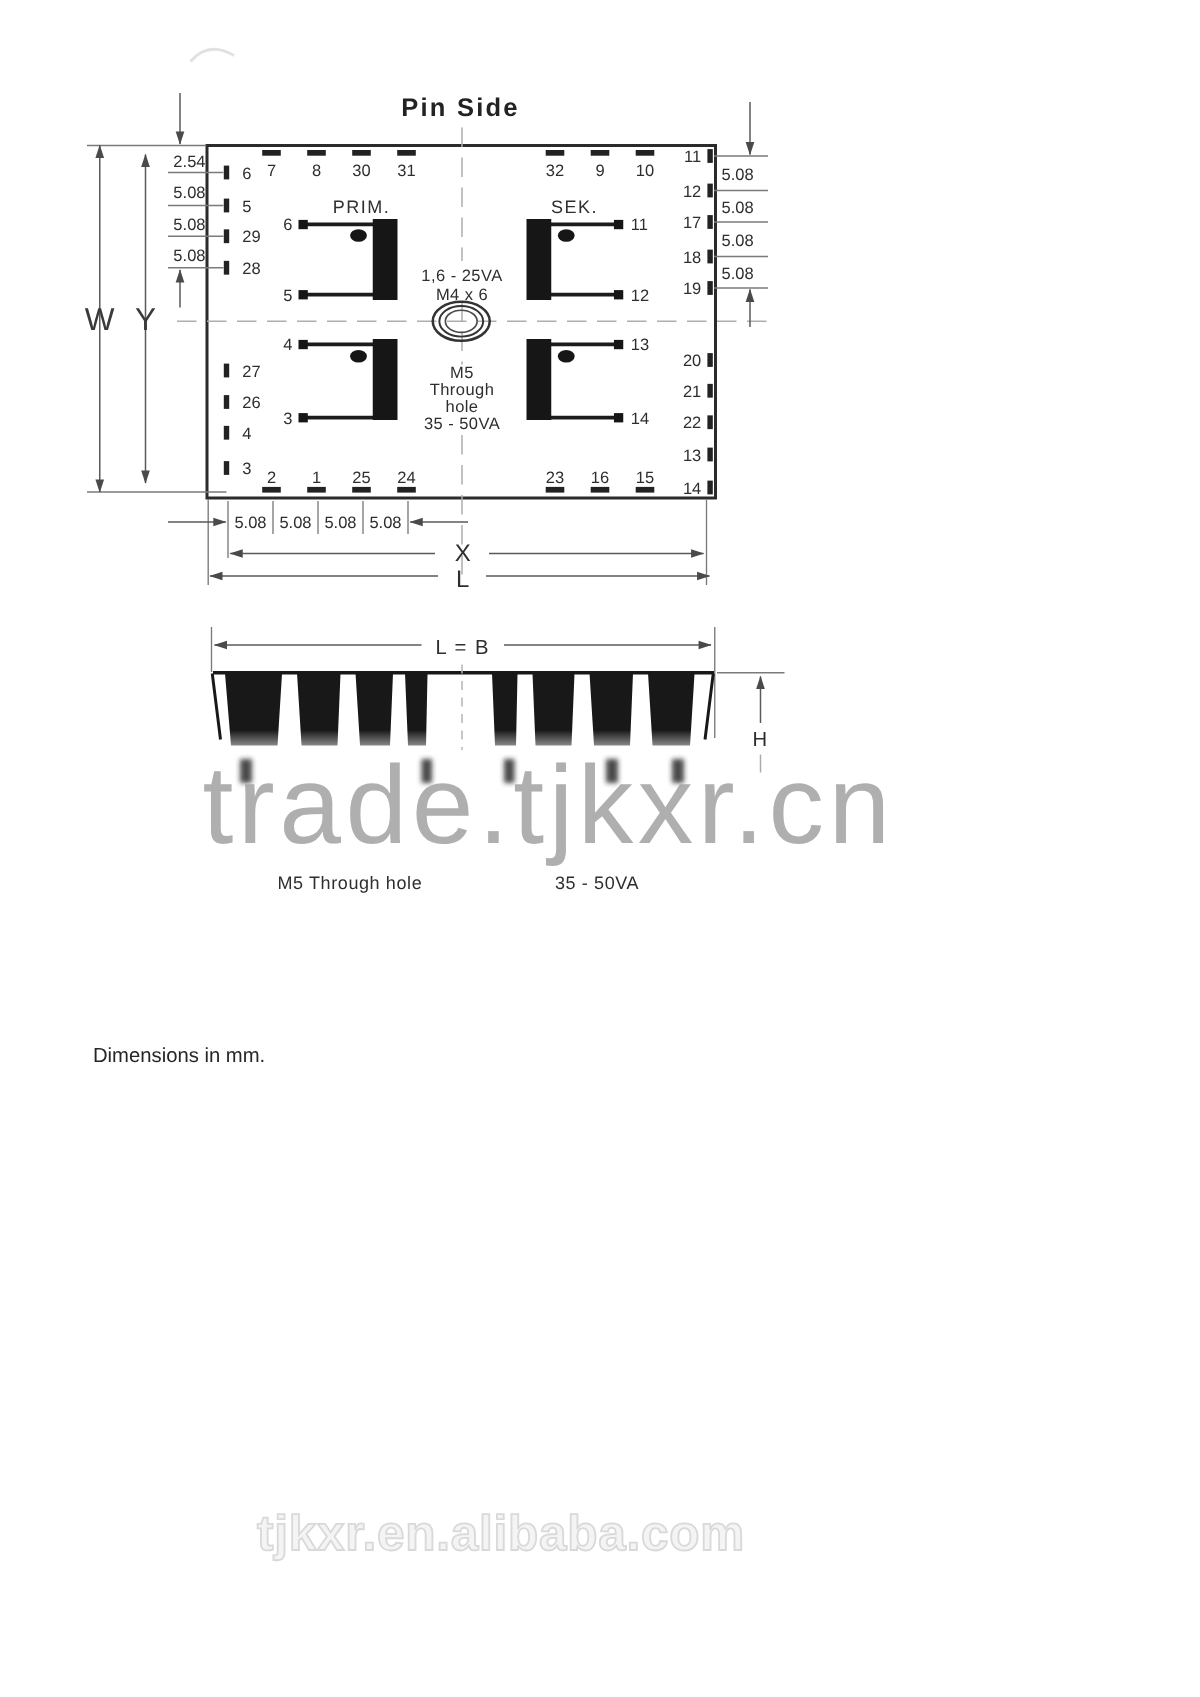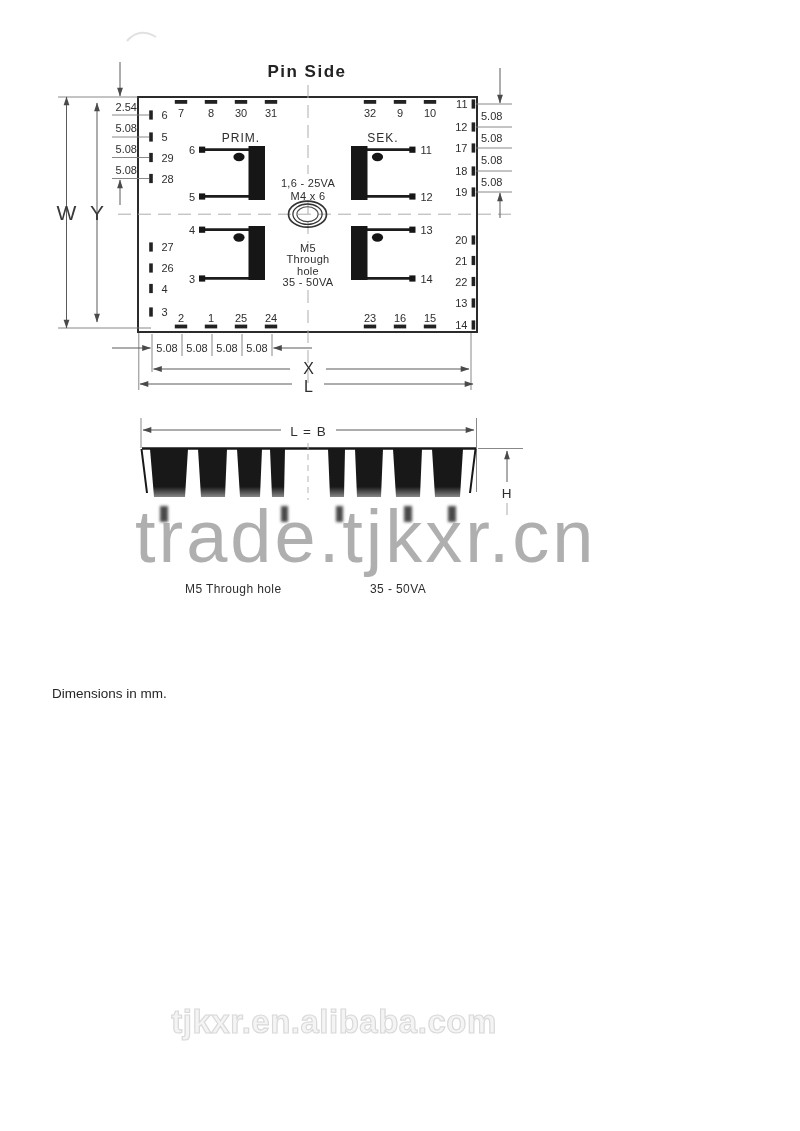--- a/index.html
+++ b/index.html
@@ -14,21 +14,21 @@
   .t16{font-size:16px;}
   .t21{font-size:21px;fill:#3a3a3a;}
   .title{font-size:17px;font-weight:bold;letter-spacing:1.5px;fill:#222;}
   .mid{text-anchor:middle;}
   .end{text-anchor:end;}
   .dimline{stroke:#5a5a5a;stroke-width:1;}
   .extline{stroke:#7a7a7a;stroke-width:0.9;}
   .wm-center{position:absolute;left:135px;top:500px;font-size:74px;line-height:74px;
      letter-spacing:3px;color:#a2a2a2;opacity:.85;white-space:nowrap;}
   .notes{position:absolute;left:50px;top:681px;color:#262626;font-size:13.5px;line-height:22px;}
-  .notes p{margin:2px;}
+  .notes p{margin:12px;}
   .wm-bottom{position:absolute;left:0;top:1003px;width:668px;text-align:center;
      font-size:33px;font-weight:bold;letter-spacing:.5px;color:#f4f4f4;
      -webkit-text-stroke:1.2px #d9d9d9;white-space:nowrap;}
 </style>
 </head>
 <body>
 
 <svg id="drawing" width="800" height="640" viewBox="0 0 800 640">
   <defs>
     <marker id="arw" viewBox="0 0 10 8" refX="9.5" refY="4" markerWidth="9.5" markerHeight="7" orient="auto-start-reverse">

